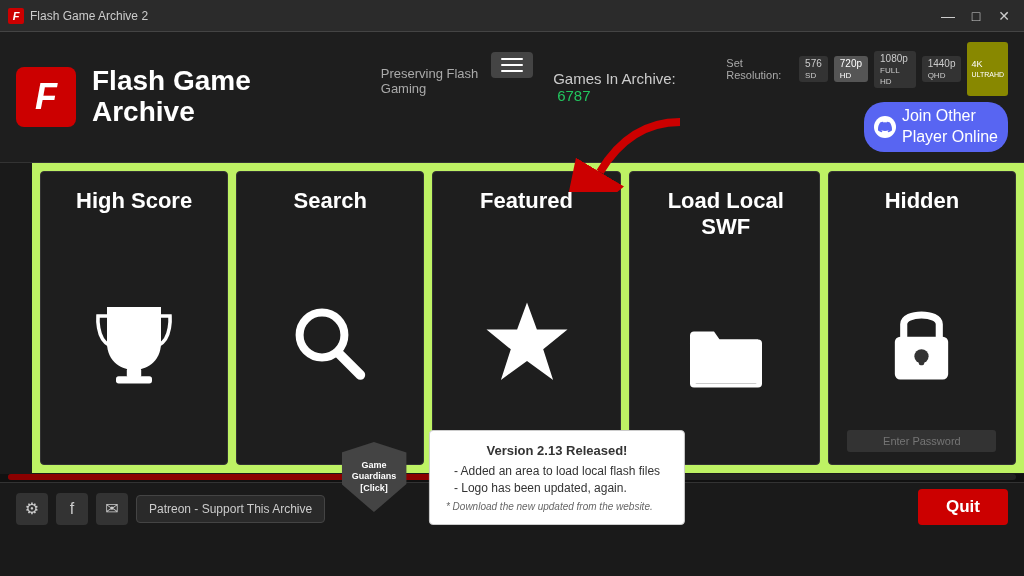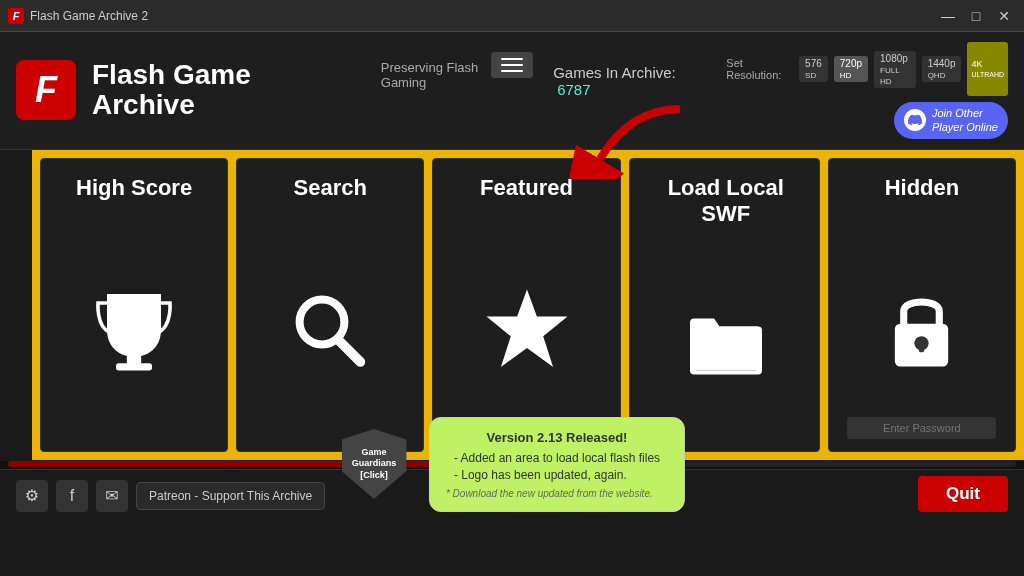--- a/index.html
+++ b/index.html
@@ -170,21 +170,21 @@
       height: 2px;
       background: white;
       border-radius: 1px;
     }
 
     
     .main-grid {
       display: flex;
       flex: 1;
       height: 310px;
-      background: #eab308;
+      background: #bef264;
       gap: 2px;
       padding: 8px;
       gap: 8px;
       margin-left: 32px;
     }
     .grid-card {
       flex: 1;
       background: #1e1e1e;
       border: 1px solid #333;
       border-radius: 4px;
@@ -333,23 +333,23 @@
       font-size: 9px;
       color: white;
       text-align: center;
       line-height: 1.3;
       font-weight: bold;
       position: absolute;
       width: 100%;
       text-align: center;
     }
     .notification-box {
-      background: #bef264;
+      background: #ffffff;
       border: 1px solid #ccc;
-      border-radius: 12px;
+      border-radius: 4px;
       padding: 12px 16px;
       color: #333;
       font-size: 12px;
       max-width: 320px;
     }
     .notification-title {
       font-weight: bold;
       font-size: 13px;
       margin-bottom: 6px;
       text-align: center;
@@ -396,21 +396,21 @@
 
 <div class="header">
   <div class="app-logo">
     <span class="app-logo-f">F</span>
   </div>
   <div class="app-title-block">
     <span class="app-title">Flash Game Archive</span>
     <span class="app-subtitle">Preserving Flash Gaming</span>
     <span style="font-size:15px;color:#ccc;margin-top:4px;">
       <span>Games In Archive:</span>
-      <span style="color:#5eead4;margin-left:4px;">6787</span>
+      <span style="color:#22c55e;margin-left:4px;">6787</span>
     </span>
   </div>
 
   <div style="position:absolute;left:50%;transform:translateX(-50%);top:10px;">
     <button class="hamburger">
       <span></span>
       <span></span>
       <span></span>
     </button>
   </div>
@@ -423,21 +423,21 @@
       <span class="res-option">1080p<br><span style="font-size:8px;">FULL HD</span></span>
       <span class="res-option">1440p<br><span style="font-size:8px;">QHD</span></span>
       <span class="res-4k">4K<br><span style="font-size:7px;">ULTRAHD</span></span>
     </div>
     <div class="discord-btn">
       <div class="discord-icon">
         <svg width="14" height="14" viewBox="0 0 24 24" fill="#5865F2">
           <path d="M20.317 4.37a19.791 19.791 0 0 0-4.885-1.515.074.074 0 0 0-.079.037c-.21.375-.444.864-.608 1.25a18.27 18.27 0 0 0-5.487 0 12.64 12.64 0 0 0-.617-1.25.077.077 0 0 0-.079-.037A19.736 19.736 0 0 0 3.677 4.37a.07.07 0 0 0-.032.027C.533 9.046-.32 13.58.099 18.057a.082.082 0 0 0 .031.057 19.9 19.9 0 0 0 5.993 3.03.078.078 0 0 0 .084-.028c.462-.63.874-1.295 1.226-1.994a.076.076 0 0 0-.041-.106 13.107 13.107 0 0 1-1.872-.892.077.077 0 0 1-.008-.128 10.2 10.2 0 0 0 .372-.292.074.074 0 0 1 .077-.01c3.928 1.793 8.18 1.793 12.062 0a.074.074 0 0 1 .078.01c.12.098.246.198.373.292a.077.077 0 0 1-.006.127 12.299 12.299 0 0 1-1.873.892.077.077 0 0 0-.041.107c.36.698.772 1.362 1.225 1.993a.076.076 0 0 0 .084.028 19.839 19.839 0 0 0 6.002-3.03.077.077 0 0 0 .032-.054c.5-5.177-.838-9.674-3.549-13.66a.061.061 0 0 0-.031-.03z"></path>
         </svg>
       </div>
-      <span style="font-size:11px;color:white;line-height:1.3;font-style:italic;">Join Other<br>Player Online</span>
+      <span style="font-size:16px;color:white;line-height:1.3;">Join Other<br>Player Online</span>
     </div>
   </div>
 </div>
 
 <div class="main-grid">
 
   <div class="grid-card">
     <div class="grid-card-title">High Score</div>
     <div class="grid-card-icon">
       <svg class="trophy-svg" viewBox="0 0 100 100" fill="white">

